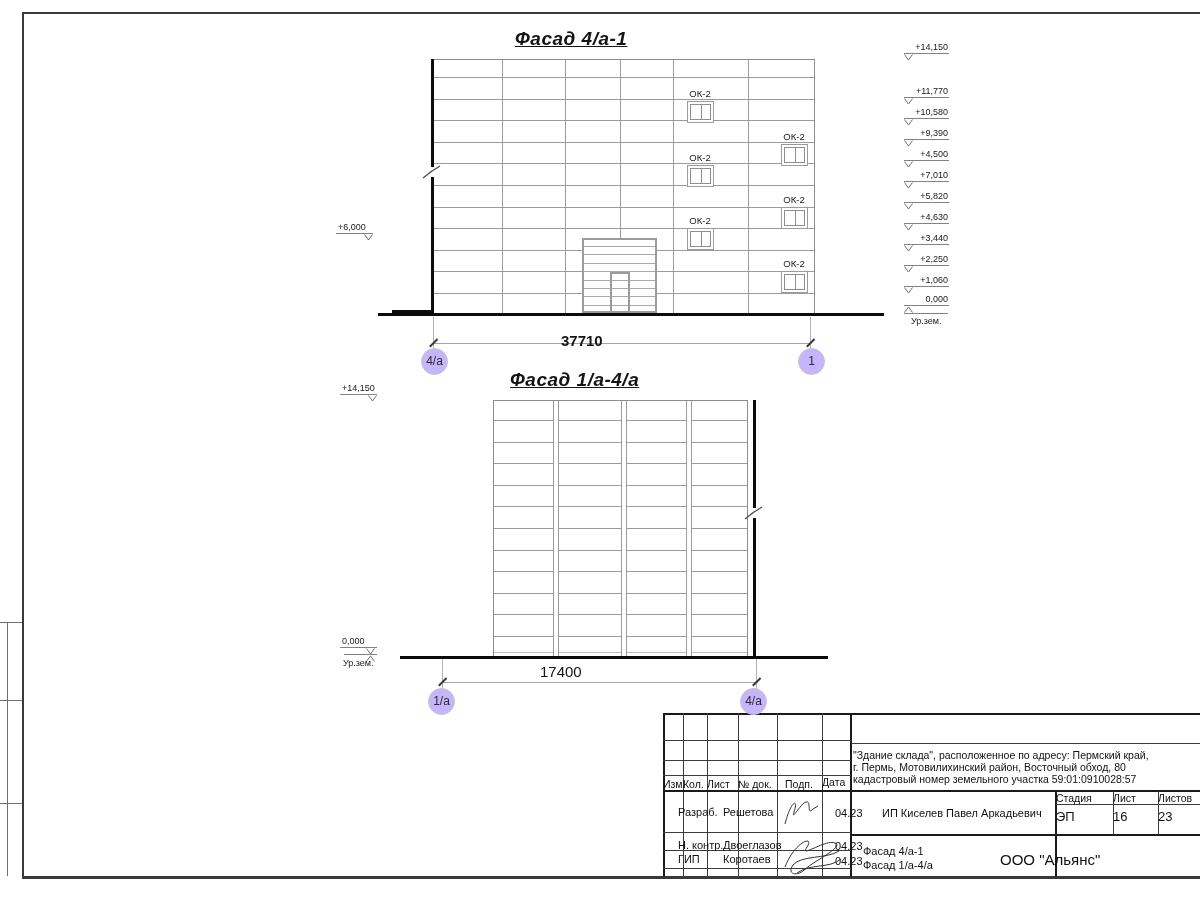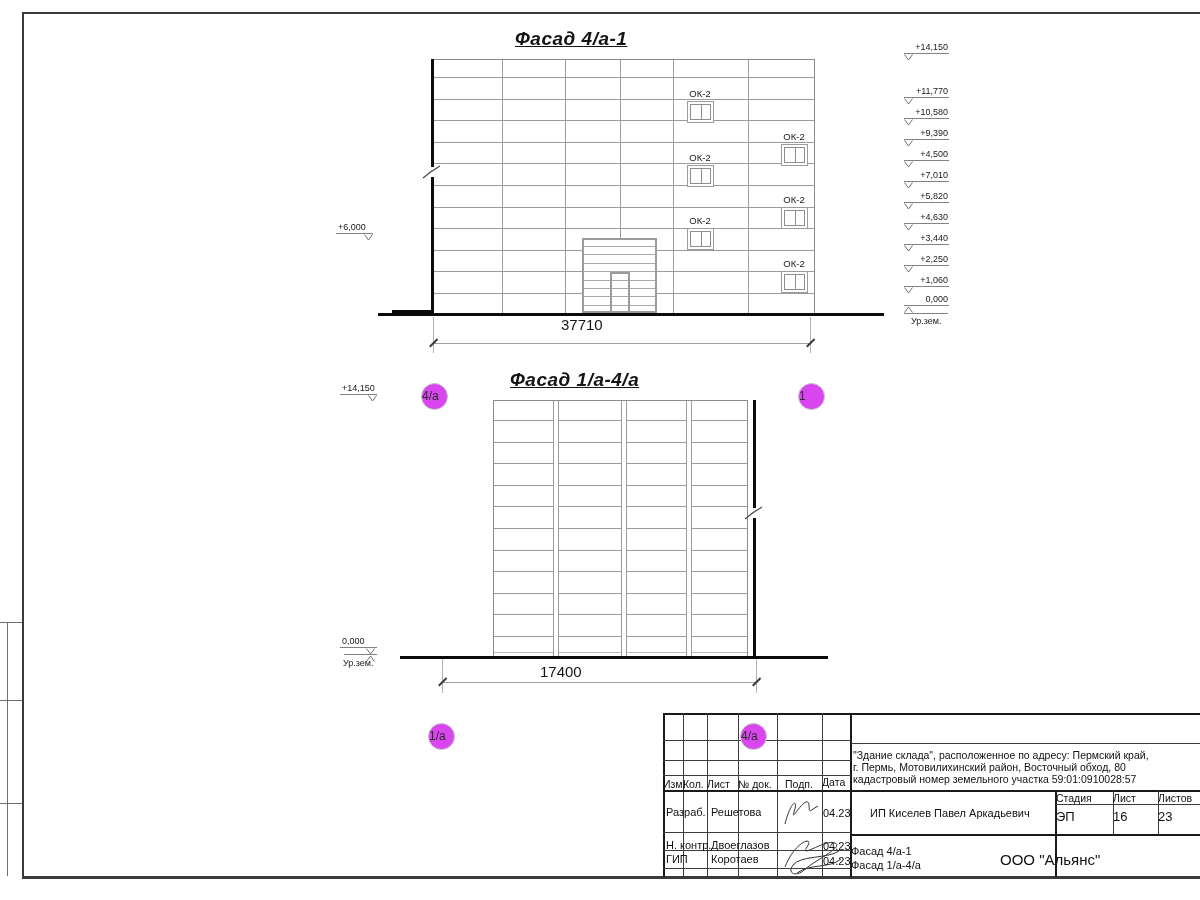--- a/index.html
+++ b/index.html
@@ -10,21 +10,21 @@
   .frameln{position:absolute;background:#3a3a3a;}
   .txt{position:absolute;white-space:nowrap;}
   .ctr{text-align:left;}
   .ftitle{font-style:italic;font-weight:bold;font-size:19px;text-decoration:underline;letter-spacing:.5px;color:#151515;}
   .dim{font-size:15px;color:#151515;}
   .mark{position:absolute;height:12px;border-bottom:1px solid #828282;font-size:9px;line-height:13px;
         text-align:right;color:#1a1a1a;padding-right:1px;}
   .markL{text-align:left;padding-left:2px;}
   .gmark{position:absolute;font-size:9px;color:#1a1a1a;}
   .bub{position:absolute;width:25px;height:25px;border:1px solid #c6c6c6;border-radius:50%;
-       font-size:12px;line-height:25px;text-align:left;background:#d946ef;color:#2b2b2b;z-index:4;margin-top:35px;}
+       font-size:12px;line-height:25px;text-align:center;background:#c4b5fd;color:#2b2b2b;z-index:4;}
   .ext{position:absolute;width:1px;background:#b3b3b3;}
   .dimln{position:absolute;height:1px;background:#a3a3a3;}
   .tick{position:absolute;width:11px;height:1.5px;background:#3a3a3a;transform:rotate(-45deg);}
   .bld{position:absolute;border-top:1px solid #8c8c8c;}
   #f1{left:433px;top:59px;width:381px;height:253px;border-right:1px solid #8c8c8c;}
   #f2{left:493px;top:400px;width:253px;height:255px;border-left:1px solid #8c8c8c;border-right:1px solid #8c8c8c;}
   .lines{position:absolute;left:0;right:0;
          background:repeating-linear-gradient(to bottom,#9b9b9b 0px,#9b9b9b 1px,transparent 1px,transparent 21.6px);}
   #f1 .lines{top:17px;height:236px;}
   #f2 .lines{top:19px;height:234px;}
@@ -37,21 +37,21 @@
   #gate{position:absolute;left:582px;top:238px;width:71px;height:71px;background:#fff;border:2px solid #9b9b9b;z-index:3;}
   #gate .slats{position:absolute;left:0;right:0;top:6px;bottom:0;
        background:repeating-linear-gradient(to bottom,#a9a9a9 0px,#a9a9a9 1px,transparent 1px,transparent 8.4px);}
   #gdoor{position:absolute;left:610px;top:272px;width:16px;height:37px;border:2px solid #9b9b9b;z-index:4;}
   .chk{position:absolute;}
   .tbh{position:absolute;height:1px;background:#3c3c3c;}
   .tbv{position:absolute;width:1px;background:#3c3c3c;}
   .tbh2{position:absolute;height:2px;background:#1a1a1a;}
   .tbv2{position:absolute;width:2px;background:#1a1a1a;}
   .tbt{position:absolute;font-size:10.5px;white-space:nowrap;color:#111;}
-  .tbn{font-size:11px;}
+  .tbn{font-size:11px;padding-left:12px;}
   .mln{position:absolute;background:#6e6e6e;}
 </style>
 </head>
 <body>
 
 <div class="canvas">
 
   <div class="frameln" style="left:22px;top:12px;width:1183px;height:2px;"></div>
   <div class="frameln" style="left:22px;top:12px;width:2px;height:866px;"></div>
   <div class="frameln" style="left:22px;top:876px;width:1183px;height:2.5px;"></div>
@@ -178,21 +178,21 @@
       <path d="M0.5,6.5 L4.5,1 L8.5,6.5" fill="none" stroke="#6f6f6f"></path>
     </svg>
   <div class="hl" style="left:904px;top:313px;width:44px;background:#828282;"></div>
   <div class="gmark" style="left:911px;top:316px;">Ур.зем.</div>
 
   <div class="ext" style="left:433px;top:317px;height:36px;"></div>
   <div class="ext" style="left:810px;top:317px;height:36px;"></div>
   <div class="dimln" style="left:433px;top:343px;width:378px;"></div>
   <div class="tick" style="left:428px;top:342px;"></div>
   <div class="tick" style="left:805px;top:342px;"></div>
-  <div class="txt ctr dim" style="left:561px;top:316px;width:120px;">37710</div>
+  <div class="txt ctr dim" style="left:561px;top:332px;width:120px;font-weight:bold;">37710</div>
   <div class="bub" style="left:421px;top:348px;">4/а</div>
   <div class="bub" style="left:798px;top:348px;">1</div>
 
   <div class="txt ctr ftitle" style="left:510px;top:369px;width:225px;">Фасад 1/а-4/а</div>
 
   <div class="bld" id="f2">
     <div class="lines"></div>
     <div class="pil" style="left:59px;width:4px;"></div>
     <div class="pil" style="left:127px;width:4px;"></div>
     <div class="pil" style="left:192px;width:4px;"></div>

